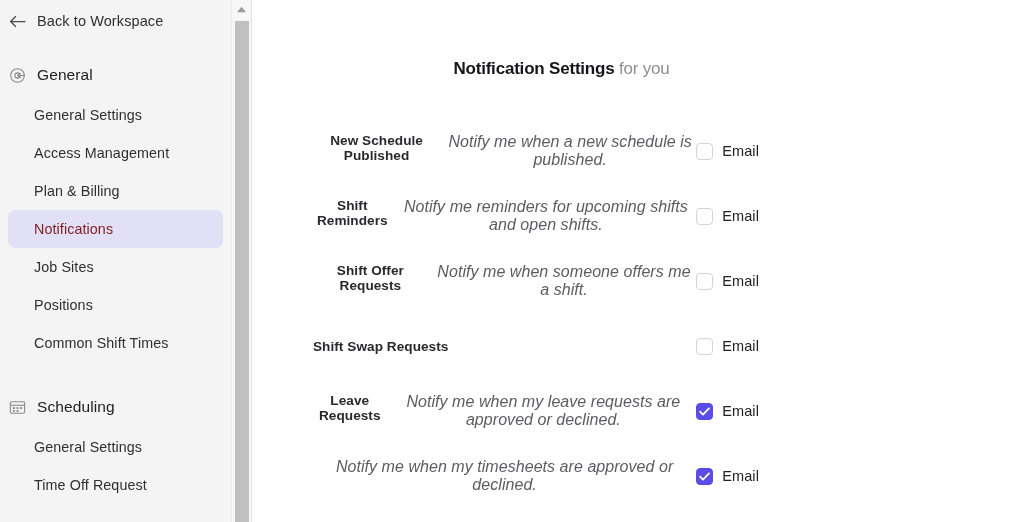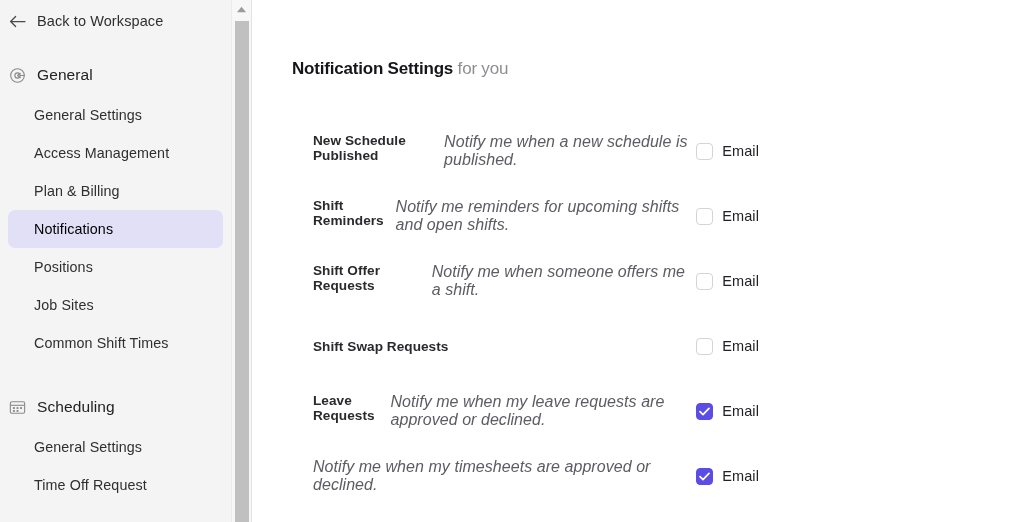--- a/index.html
+++ b/index.html
@@ -11,20 +11,21 @@
     width: 1024px; height: 522px;
     font-family: "Liberation Sans", sans-serif;
     background: #ffffff;
     overflow: hidden;
     -webkit-font-smoothing: antialiased;
   }
   .app {
     display: flex;
     width: 831px; height: 522px;
     position: relative;
+    text-align: center;
   }
 
   
   .sidebar {
     width: 231px;
     height: 522px;
     background: #f4f4f4;
     flex: 0 0 231px;
     padding: 0;
     position: relative;
@@ -88,21 +89,21 @@
     padding-left: 26px;
     border-radius: 7px;
     cursor: pointer;
     font-size: 14.3px;
     color: #2f2f2f;
     letter-spacing: 0.1px;
   }
   .nav-item.first { margin-top: 6px; }
   .nav-item.active {
     background: #e2e0f7;
-    color: #000000;
+    color: #7f1d1d;
     padding-left: 26px;
   }
 
   
   .scrollbar {
     position: absolute;
     top: 0; left: 231px;
     width: 21px; height: 522px;
     background: #f7f7f7;
     border-left: 1px solid #ebebeb;
@@ -246,24 +247,24 @@
       <div class="nav-item">
         <span>Access Management</span>
       </div>
       <div class="nav-item">
         <span>Plan &amp; Billing</span>
       </div>
       <div class="nav-item active">
         <span>Notifications</span>
       </div>
       <div class="nav-item">
+        <span>Job Sites</span>
+      </div>
+      <div class="nav-item">
         <span>Positions</span>
-      </div>
-      <div class="nav-item">
-        <span>Job Sites</span>
       </div>
       <div class="nav-item">
         <span>Common Shift Times</span>
       </div>
     </div>
 
     <div class="section scheduling">
       <div class="section-head">
         <span class="section-icon">
           <svg width="17" height="17" viewBox="0 0 20 20" fill="none">

